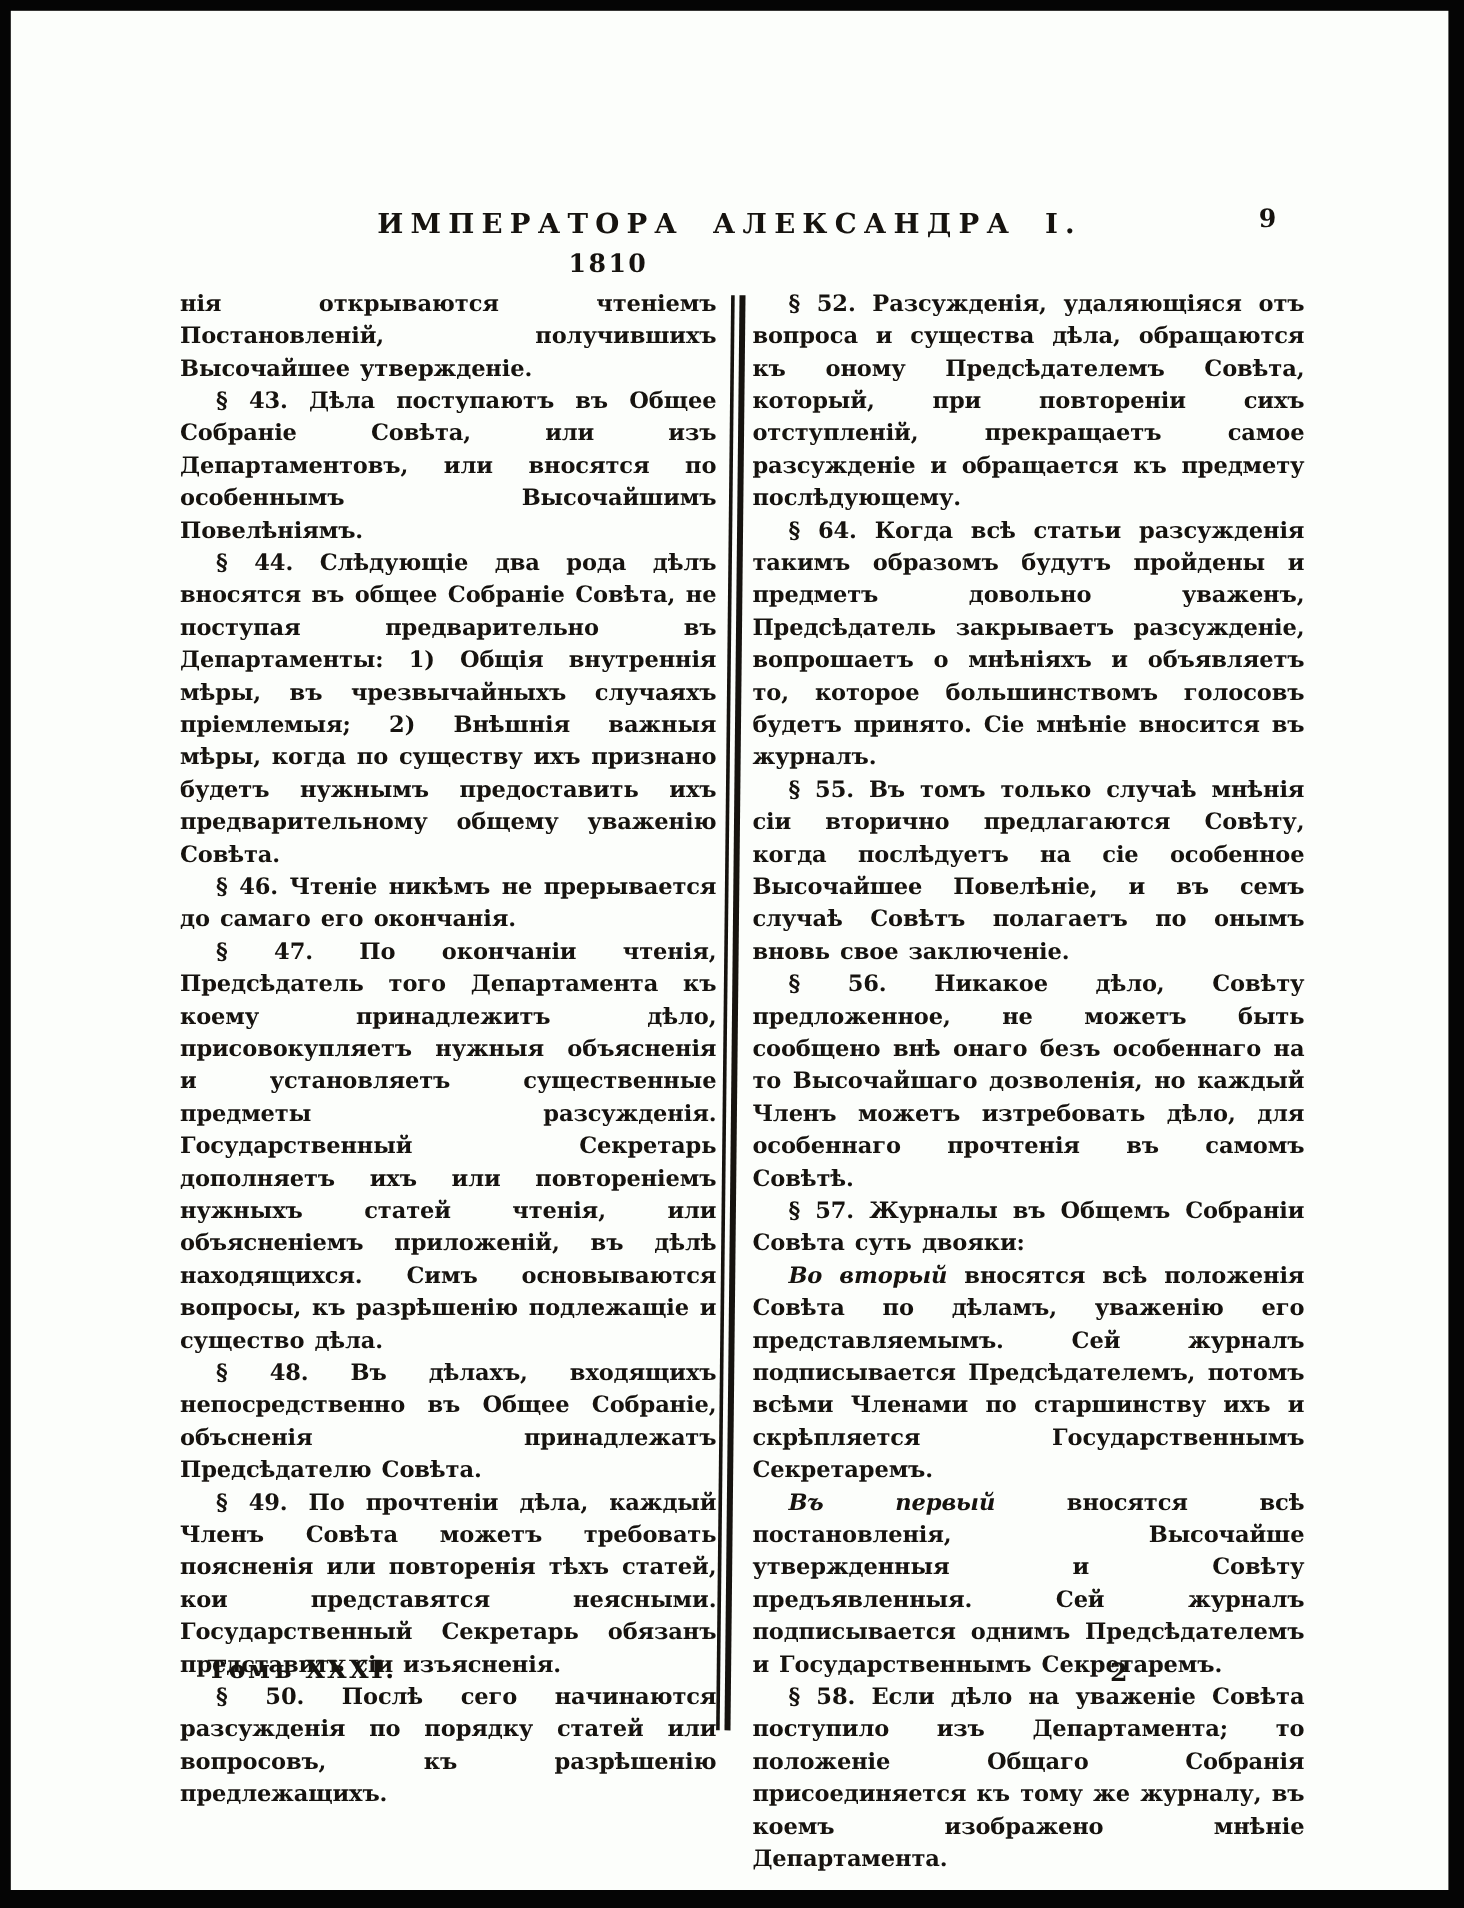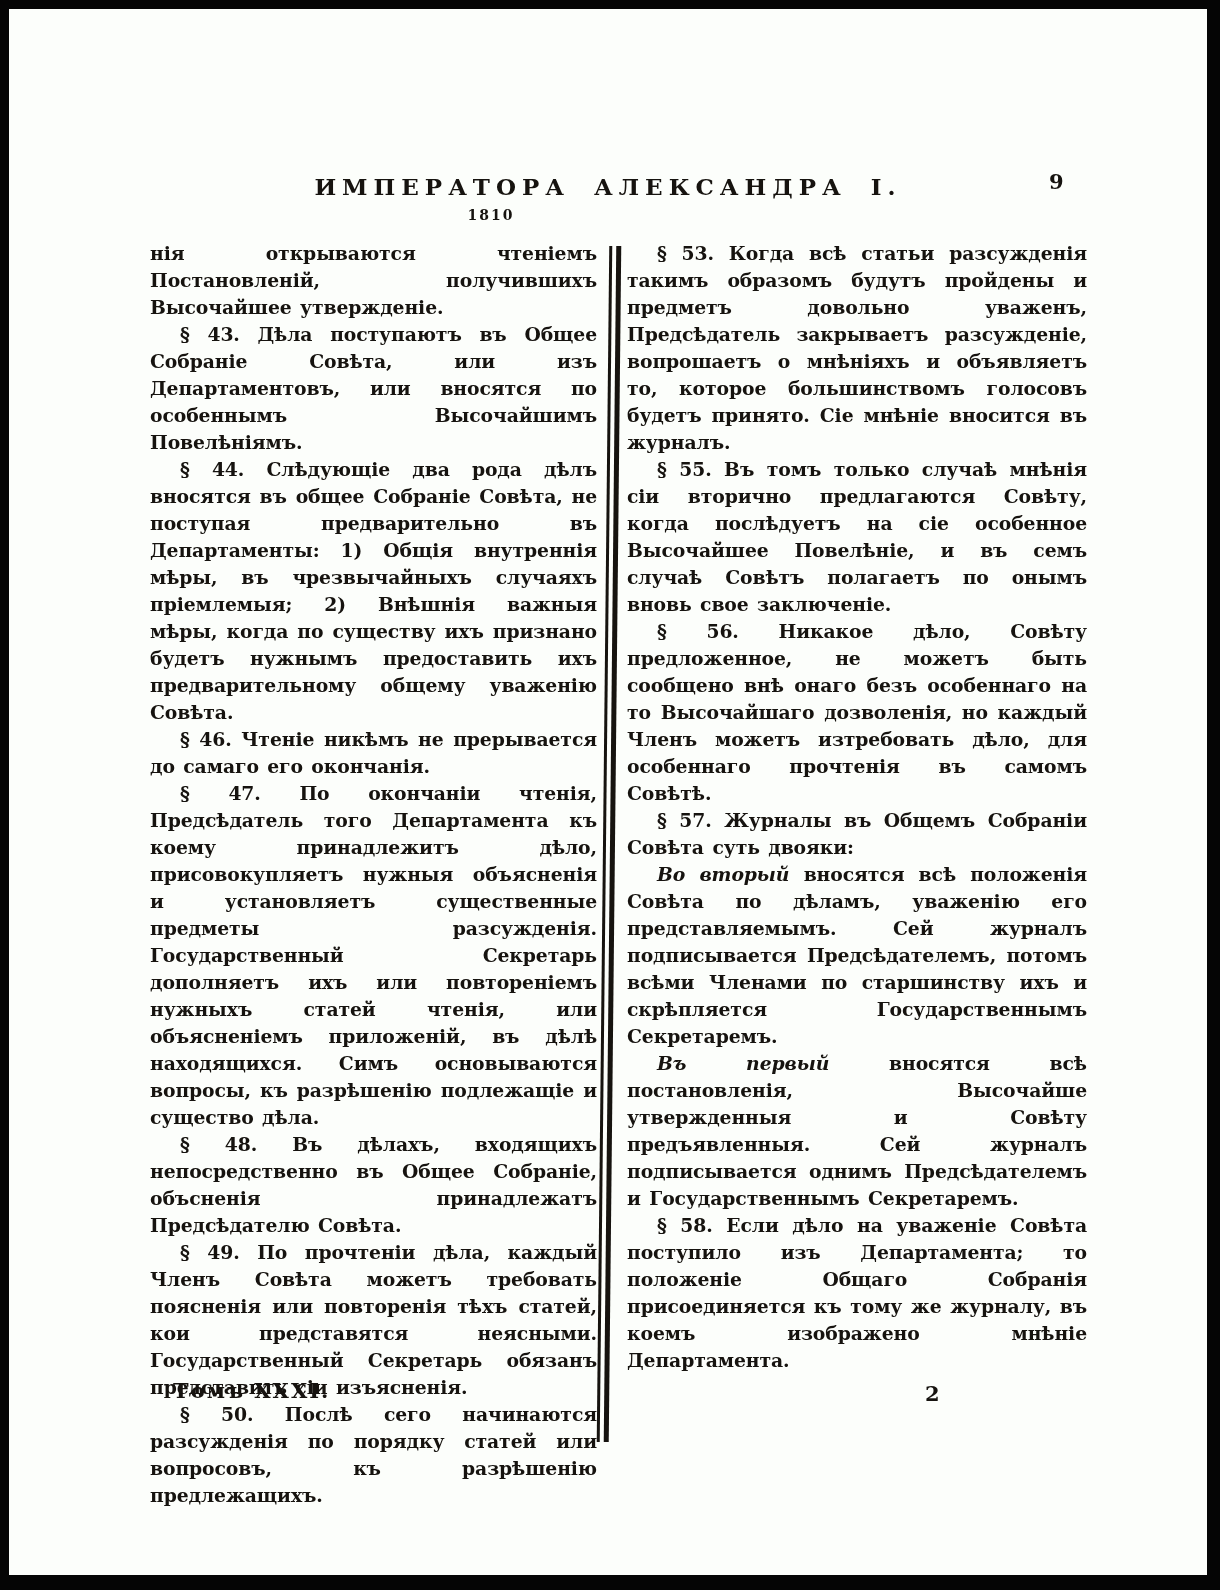--- a/index.html
+++ b/index.html
@@ -27,23 +27,23 @@
     text-align:center;
     font-size:23px;font-weight:bold;
     letter-spacing:6px;
     word-spacing:10px;
   }
   .hdr-pagenum{
     position:absolute;left:1040px;top:160px;
     font-size:21px;font-weight:bold;
   }
   .hdr-year{
-    position:absolute;left:0;top:198px;width:964px;
+    position:absolute;left:16px;top:198px;width:964px;
     text-align:center;
-    font-size:14px;font-weight:bold;
+    font-size:21px;font-weight:bold;
     letter-spacing:2px;
   }
   
   .col{
     position:absolute;top:231px;
     font-size:18.8px;
     line-height:27px;
     font-weight:bold;
     letter-spacing:-0.1px;
     word-spacing:2px;
@@ -96,21 +96,22 @@
     <p><span>§ 50. Послѣ сего начинаются разсужденія по порядку статей или вопросовъ, къ разрѣшенію предлежащихъ.</span></p>
 
   </div>
 
   <div class="divider">
     <div class="rule-thin"></div>
     <div class="rule-thick"></div>
   </div>
 
   <div class="col col-right">
-    <p><span>§ 53. Когда всѣ статьи разсужденія такимъ образомъ будутъ пройдены и предметъ довольно уваженъ, Предсѣдатель закрываетъ разсужденіе, вопрошаетъ о мнѣніяхъ и объявляетъ то, которое большинствомъ голосовъ будетъ принято. Сіе мнѣніе вносится въ журналъ.</span></p>
+    <p><span>§ 52. Разсужденія, удаляющіяся отъ вопроса и существа дѣла, обращаются къ оному Предсѣдателемъ Совѣта, который, при повтореніи сихъ отступленій, прекращаетъ самое разсужденіе и обращается къ предмету послѣдующему.</span></p>
+    <p><span>§ 64. Когда всѣ статьи разсужденія такимъ образомъ будутъ пройдены и предметъ довольно уваженъ, Предсѣдатель закрываетъ разсужденіе, вопрошаетъ о мнѣніяхъ и объявляетъ то, которое большинствомъ голосовъ будетъ принято. Сіе мнѣніе вносится въ журналъ.</span></p>
     <p><span>§ 55. Въ томъ только случаѣ мнѣнія сіи вторично предлагаются Совѣту, когда послѣдуетъ на сіе особенное Высочайшее Повелѣніе, и въ семъ случаѣ Совѣтъ полагаетъ по онымъ вновь свое заключеніе.</span></p>
     <p><span>§ 56. Никакое дѣло, Совѣту предложенное, не можетъ быть сообщено внѣ онаго безъ особеннаго на то Высочайшаго дозволенія, но каждый Членъ можетъ изтребовать дѣло, для особеннаго прочтенія въ самомъ Совѣтѣ.</span></p>
     <p><span>§ 57. Журналы въ Общемъ Собраніи Совѣта суть двояки:</span></p>
     <p><span class="lead">Во вторый</span><span> вносятся всѣ положенія Совѣта по дѣламъ, уваженію его представляемымъ. Сей журналъ подписывается Предсѣдателемъ, потомъ всѣми Членами по старшинству ихъ и скрѣпляется Государственнымъ Секретаремъ.</span></p>
     <p><span class="lead">Въ первый</span><span> вносятся всѣ постановленія, Высочайше утвержденныя и Совѣту предъявленныя. Сей журналъ подписывается однимъ Предсѣдателемъ и Государственнымъ Секретаремъ.</span></p>
     <p><span>§ 58. Если дѣло на уваженіе Совѣта поступило изъ Департамента; то положеніе Общаго Собранія присоединяется къ тому же журналу, въ коемъ изображено мнѣніе Департамента.</span></p>
   </div>
 
   <div class="vol-footer">Томъ XXXI.</div>
   <div class="sig-footer">2</div>

